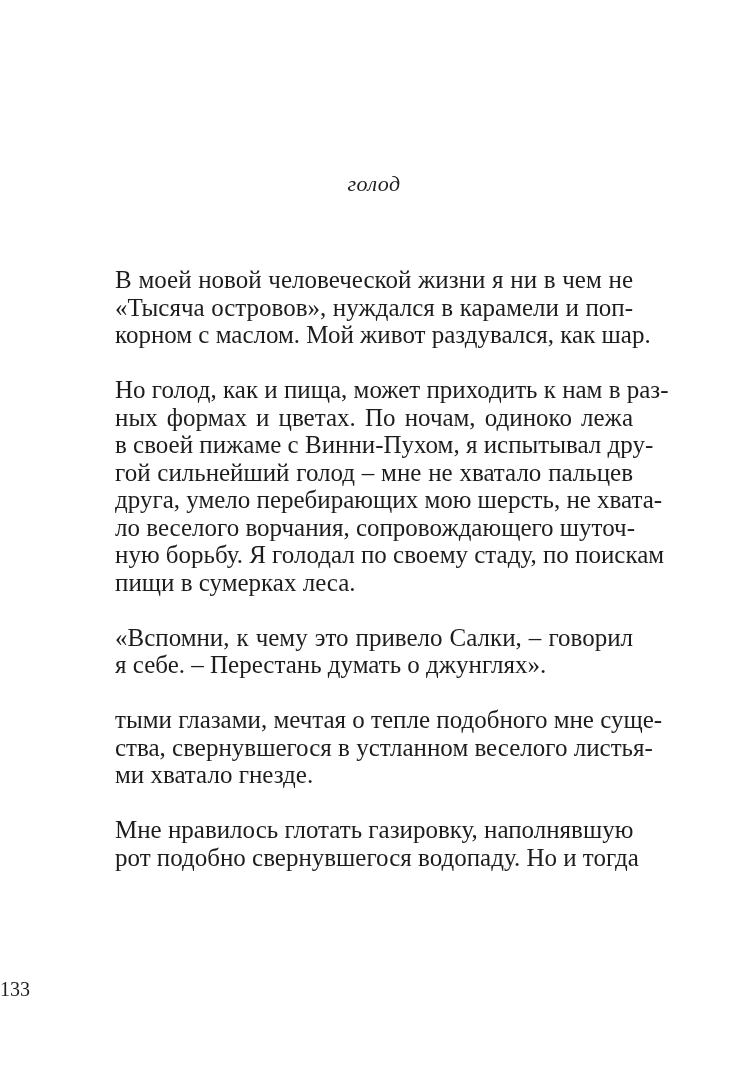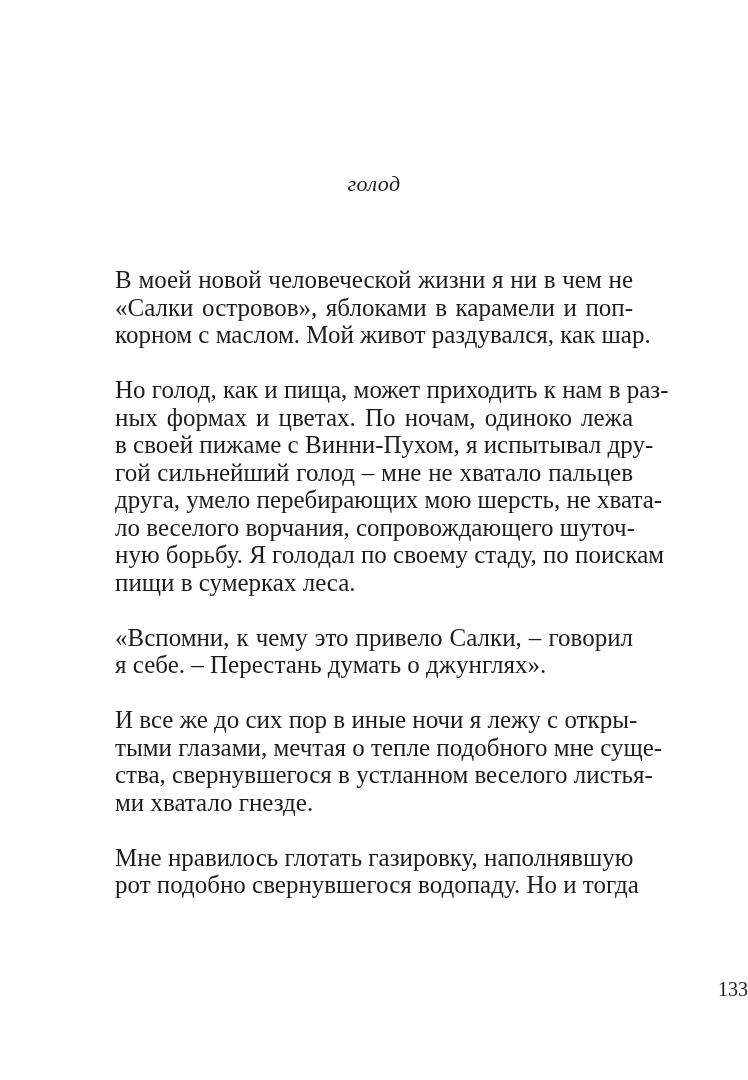--- a/index.html
+++ b/index.html
@@ -48,58 +48,57 @@
     text-align-last: justify;
   }
   .line.last {
     text-align-last: left;
   }
   .page-number {
     position: absolute;
     top: 976px;
     left: 0;
     width: 748px;
-    text-align: right;
+    text-align: left;
     font-size: 20px;
     line-height: 26px;
   }
 </style>
 </head>
 <body>
 
 <div class="book-page">
 
   <div class="chapter-title">голод</div>
 
   <div class="text-block">
 
     <p class="paragraph">
       <span class="line">В моей новой человеческой жизни я ни в чем не</span>
-      <span class="line">«Салки островов», яблоками в карамели и поп-</span>
+      <span class="line">«Тысяча островов», нуждался в карамели и поп-</span>
       <span class="line last">корном с маслом. Мой живот раздувался, как шар.</span>
     </p>
 
     <p class="paragraph">
       <span class="line">Но голод, как и пища, может приходить к нам в раз-</span>
       <span class="line">ных формах и цветах. По ночам, одиноко лежа</span>
       <span class="line">в своей пижаме с Винни-Пухом, я испытывал дру-</span>
       <span class="line">гой сильнейший голод – мне не хватало пальцев</span>
       <span class="line">друга, умело перебирающих мою шерсть, не хвата-</span>
       <span class="line">ло веселого ворчания, сопровождающего шуточ-</span>
       <span class="line">ную борьбу. Я голодал по своему стаду, по поискам</span>
       <span class="line last">пищи в сумерках леса.</span>
     </p>
 
     <p class="paragraph">
       <span class="line">«Вспомни, к чему это привело Салки, – говорил</span>
       <span class="line last">я себе. – Перестань думать о джунглях».</span>
     </p>
 
     <p class="paragraph">
-      <span class="line">И все же до сих пор в иные ночи я лежу с откры-</span>
       <span class="line">тыми глазами, мечтая о тепле подобного мне суще-</span>
       <span class="line">ства, свернувшегося в устланном веселого листья-</span>
       <span class="line last">ми хватало гнезде.</span>
     </p>
 
     <p class="paragraph">
       <span class="line">Мне нравилось глотать газировку, наполнявшую</span>
       <span class="line">рот подобно свернувшегося водопаду. Но и тогда</span>
     </p>
 

